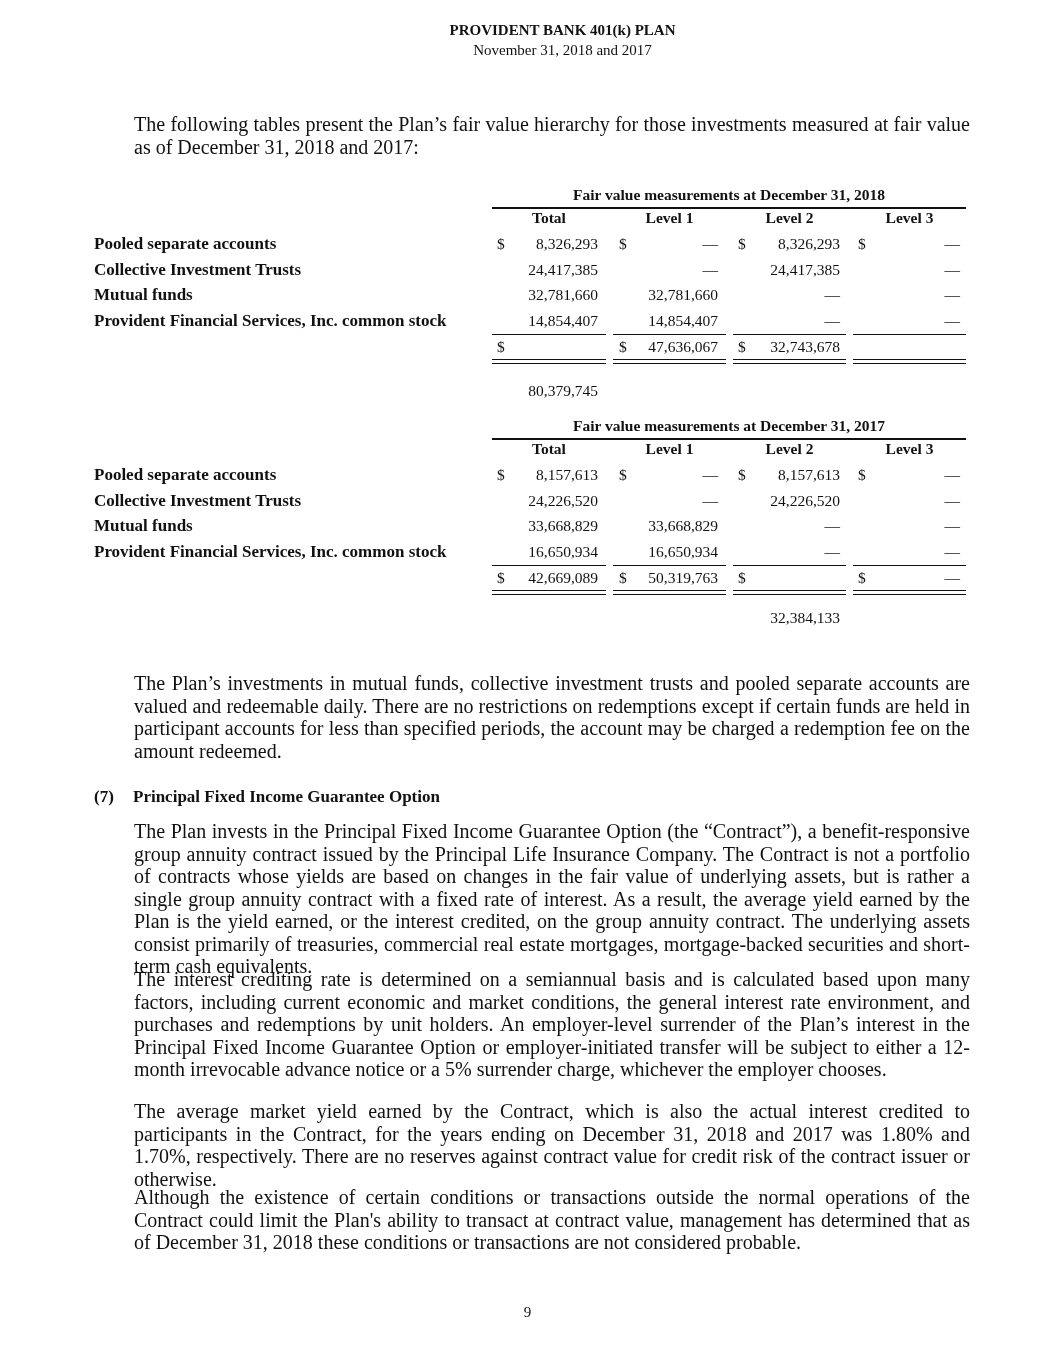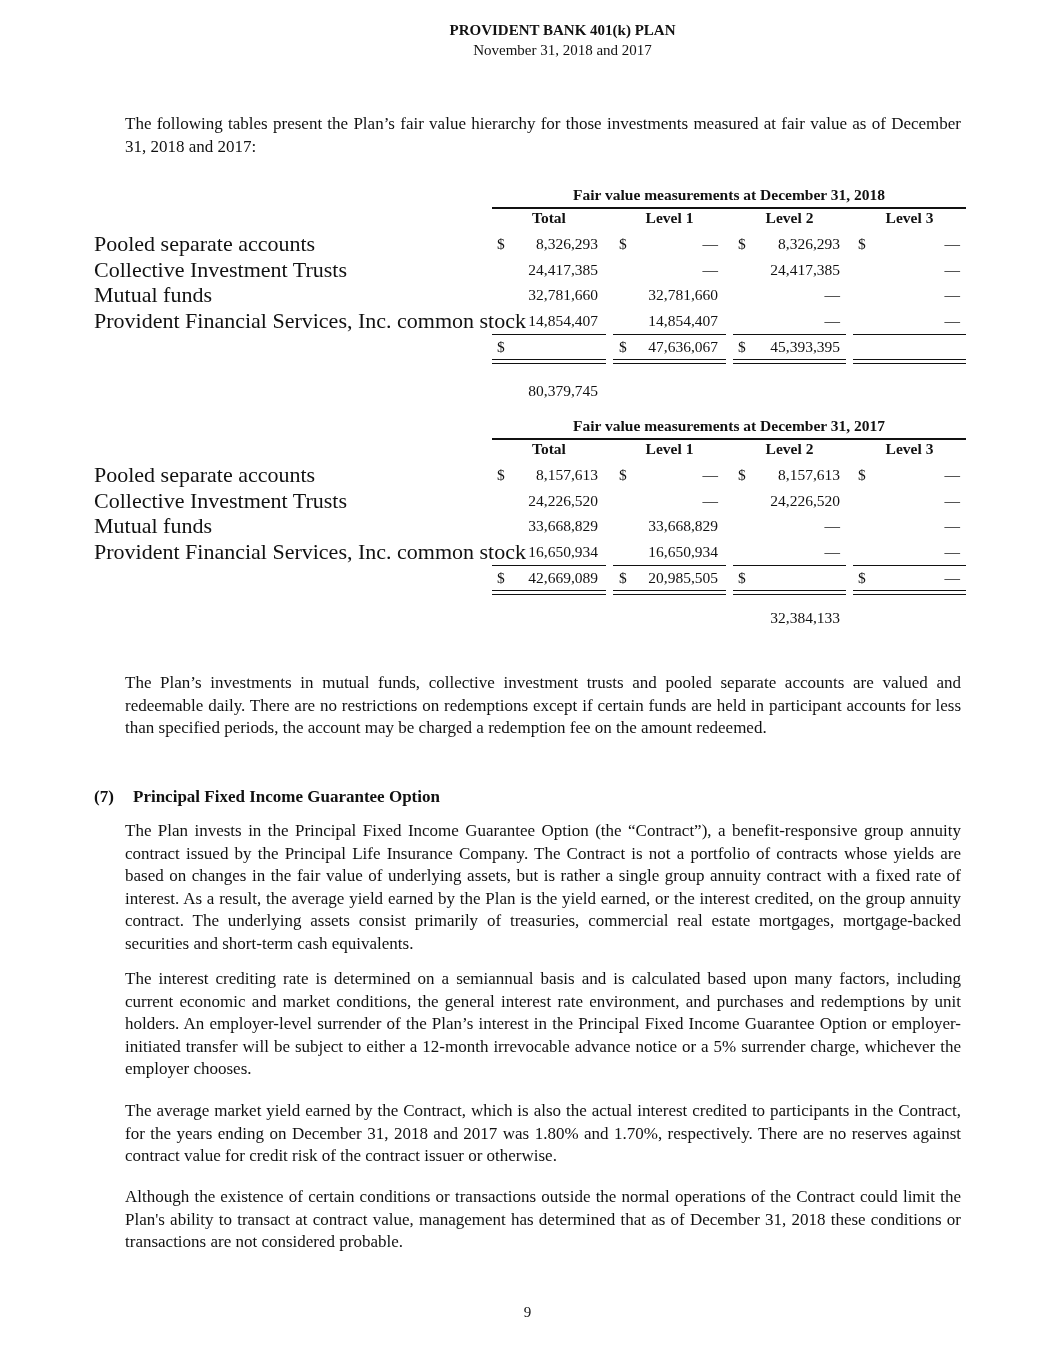--- a/index.html
+++ b/index.html
@@ -3,29 +3,29 @@
 <meta charset="utf-8">
 <style>
   html, body { margin: 0; padding: 0; background: #ffffff; }
   body {
     width: 1055px; height: 1365px; position: relative; overflow: hidden;
     font-family: "Liberation Serif", "DejaVu Serif", serif; color: #111;
   }
   .hdr { position: absolute; left: 0; width: 1055px; text-align: center; font-size: 15px; line-height: 20px; padding-left: 35px; }
   .hdr .t1 { font-weight: bold; }
   .para {
-    position: absolute; left: 125px; width: 836px; font-size: 17px; line-height: 22.5px;
+    position: absolute; left: 134px; width: 836px; font-size: 20px; line-height: 22.5px;
     text-align: justify;
   }
   .fv-title {
     position: absolute; left: 492px; width: 474px; text-align: center; font-weight: bold; font-size: 15.5px;
     border-bottom: 2px solid #111; padding-bottom: 2px; line-height: 20px;
   }
   .colhdr { position: absolute; font-weight: bold; font-size: 15.5px; text-align: center; width: 110px; }
-  .rowlabel { position: absolute; left: 94px; font-size: 22px; line-height: 22px; white-space: nowrap; }
+  .rowlabel { position: absolute; left: 94px; font-size: 17px; line-height: 22px; white-space: nowrap; font-weight: bold; }
   .dollar { position: absolute; font-size: 15.5px; line-height: 22px; }
   .num { position: absolute; text-align: right; font-size: 15.5px; line-height: 22px; }
   .uline { position: absolute; height: 0; border-top: 1.5px solid #111; }
   .dline { position: absolute; height: 3px; border-top: 1.5px solid #111; border-bottom: 1.5px solid #111; }
   .sec-head { position: absolute; font-weight: bold; font-size: 17px; line-height: 22px; }
   .pagenum { position: absolute; top: 1304px; left: 0; width: 1055px; text-align: center; font-size: 15px; }
 </style>
 </head>
 <body>
 
@@ -68,21 +68,21 @@
     <div class="num" style="top: 310.1px; left: 850px; width: 110px;">—</div>
     <div class="uline" style="top: 333.8px; left: 492px; width: 114px;"></div>
     <div class="uline" style="top: 333.8px; left: 613px; width: 113px;"></div>
     <div class="uline" style="top: 333.8px; left: 733px; width: 113px;"></div>
     <div class="uline" style="top: 333.8px; left: 853px; width: 113px;"></div>
     <div class="dollar" style="top: 335.8px; left: 497px;">$</div>
     <div class="num" style="top: 335.8px; left: 488px; width: 110px; margin-top: 44px;">80,379,745</div>
     <div class="dollar" style="top: 335.8px; left: 619px;">$</div>
     <div class="num" style="top: 335.8px; left: 608px; width: 110px;">47,636,067</div>
     <div class="dollar" style="top: 335.8px; left: 738px;">$</div>
-    <div class="num" style="top: 335.8px; left: 730px; width: 110px;">45,393,395</div>
+    <div class="num" style="top: 335.8px; left: 730px; width: 110px;">32,743,678</div>
     <div class="dline" style="top: 358.8px; left: 492px; width: 114px;"></div>
     <div class="dline" style="top: 358.8px; left: 613px; width: 113px;"></div>
     <div class="dline" style="top: 358.8px; left: 733px; width: 113px;"></div>
     <div class="dline" style="top: 358.8px; left: 853px; width: 113px;"></div>
     <div class="fv-title" style="top: 416px;">Fair value measurements at December 31, 2017</div>
     <div class="colhdr" style="top: 440px; left: 494px;">Total</div>
     <div class="colhdr" style="top: 440px; left: 614.5px;">Level 1</div>
     <div class="colhdr" style="top: 440px; left: 734.5px;">Level 2</div>
     <div class="colhdr" style="top: 440px; left: 854.5px;">Level 3</div>
     <div class="rowlabel" style="top: 464px;">Pooled separate accounts</div>
@@ -109,21 +109,21 @@
     <div class="num" style="top: 541.1px; left: 608px; width: 110px;">16,650,934</div>
     <div class="num" style="top: 541.1px; left: 730px; width: 110px;">—</div>
     <div class="num" style="top: 541.1px; left: 850px; width: 110px;">—</div>
     <div class="uline" style="top: 564.8px; left: 492px; width: 114px;"></div>
     <div class="uline" style="top: 564.8px; left: 613px; width: 113px;"></div>
     <div class="uline" style="top: 564.8px; left: 733px; width: 113px;"></div>
     <div class="uline" style="top: 564.8px; left: 853px; width: 113px;"></div>
     <div class="dollar" style="top: 566.8px; left: 497px;">$</div>
     <div class="num" style="top: 566.8px; left: 488px; width: 110px;">42,669,089</div>
     <div class="dollar" style="top: 566.8px; left: 619px;">$</div>
-    <div class="num" style="top: 566.8px; left: 608px; width: 110px;">20,985,505</div>
+    <div class="num" style="top: 566.8px; left: 608px; width: 110px;">50,319,763</div>
     <div class="dollar" style="top: 566.8px; left: 738px;">$</div>
     <div class="num" style="top: 566.8px; left: 730px; width: 110px; margin-top: 40px;">32,384,133</div>
     <div class="dollar" style="top: 566.8px; left: 858px;">$</div>
     <div class="num" style="top: 566.8px; left: 850px; width: 110px;">—</div>
     <div class="dline" style="top: 589.8px; left: 492px; width: 114px;"></div>
     <div class="dline" style="top: 589.8px; left: 613px; width: 113px;"></div>
     <div class="dline" style="top: 589.8px; left: 733px; width: 113px;"></div>
     <div class="dline" style="top: 589.8px; left: 853px; width: 113px;"></div>
   </div>
 

